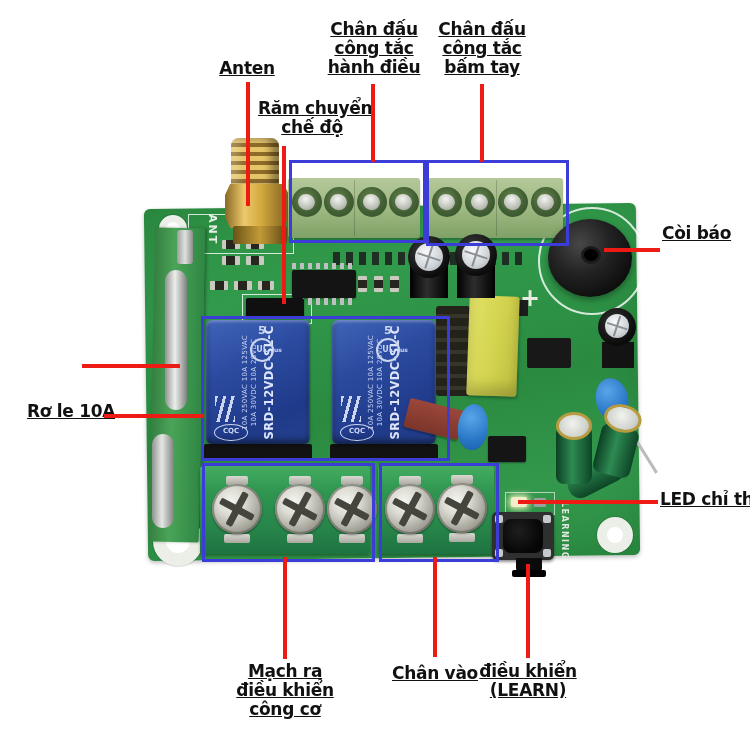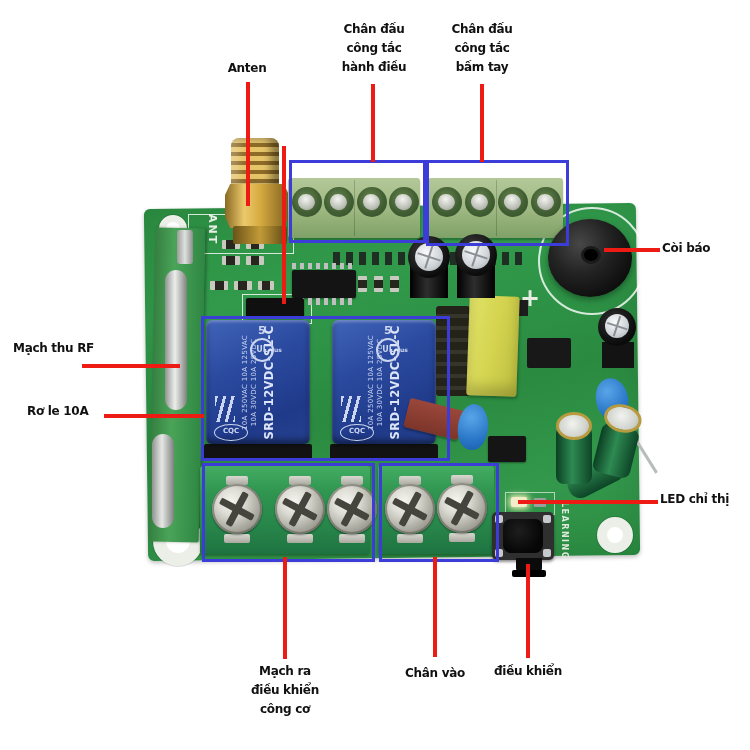--- a/index.html
+++ b/index.html
@@ -3,22 +3,22 @@
 <meta charset="utf-8">
 <style>
   :root{
     --callout-line:#ee1b14; --highlight-box:#3c3cd8; --board-green:#2e9045;
     --relay-blue:#24418e; --label-text:#111111;
   }
   html,body{margin:0;padding:0;background:#fff;}
   #canvas{position:relative;width:750px;height:750px;background:#ffffff;overflow:hidden;
           font-family:"DejaVu Sans","Liberation Sans",sans-serif;}
   .abs{position:absolute;}
-  .lab{position:absolute;font-weight:700;font-size:12px;line-height:19px;letter-spacing:-0.3px;
-       color:var(--label-text,#111);text-align:center;white-space:nowrap;}
+  .lab{position:absolute;font-weight:700;font-size:17px;line-height:19px;letter-spacing:-0.3px;
+       color:var(--label-text,#111);text-align:center;white-space:nowrap;text-decoration:underline;}
   .rl{position:absolute;background:var(--callout-line,#ee1b14);z-index:40;}
   .bb{position:absolute;border:3px solid var(--highlight-box,#3c3cd8);z-index:30;background:transparent;}
   .board{position:absolute;left:146px;top:206px;width:492px;height:352px;border-radius:6px;
          transform:rotate(-0.7deg);
          background:linear-gradient(168deg,#2d8f43 0%,#319a4b 25%,#2a8a40 55%,#33984c 80%,#2b8c42 100%);
          box-shadow:0 2px 4px rgba(0,0,0,.25), inset 0 0 40px rgba(0,40,0,.12);z-index:1;}
   .silk{position:absolute;border:1.5px solid rgba(255,255,255,.8);z-index:6;}
   .screw{position:absolute;border-radius:50%;z-index:12;
          background:radial-gradient(circle at 38% 35%,#f5f5f0 0%,#dcdcd4 30%,#aaaaa0 62%,#6f6f66 100%);
          box-shadow:inset 0 0 0 2px rgba(90,90,80,.55),0 1px 2px rgba(0,0,0,.45);}
@@ -259,37 +259,39 @@
   <div class="lab" style="left:324px;top:20px;width:100px;">
     <div>Chân đấu</div>
     <div>công tắc</div>
     <div>hành điều</div>
   </div>
   <div class="lab" style="left:432px;top:20px;width:100px;">
     <div>Chân đấu</div>
     <div>công tắc</div>
     <div>bấm tay</div>
   </div>
-  <div class="lab" style="left:662px;top:239px;width:84px;text-align:left;">
+  <div class="lab" style="left:258px;top:99px;width:108px;">
+    <div>Răm chuyển</div>
+    <div>chế độ</div>
+  </div>
+  <div class="lab" style="left:662px;top:224px;width:84px;text-align:left;">
     <div>Còi báo</div>
-  </div>
-  <div class="lab" style="left:13px;top:339px;width:122px;text-align:left;">
-    <div>Mạch thu RF</div>
   </div>
   <div class="lab" style="left:27px;top:402px;width:96px;text-align:left;">
     <div>Rơ le 10A</div>
   </div>
   <div class="lab" style="left:660px;top:490px;width:90px;text-align:left;">
     <div>LED chỉ thị</div>
   </div>
   <div class="lab" style="left:233px;top:662px;width:104px;">
     <div>Mạch ra</div>
     <div>điều khiển</div>
     <div>công cơ</div>
   </div>
   <div class="lab" style="left:385px;top:664px;width:100px;">
     <div>Chân vào</div>
   </div>
   <div class="lab" style="left:468px;top:662px;width:120px;">
     <div>điều khiển</div>
+    <div>(LEARN)</div>
   </div>
 
 </div>
 
 </body></html>

